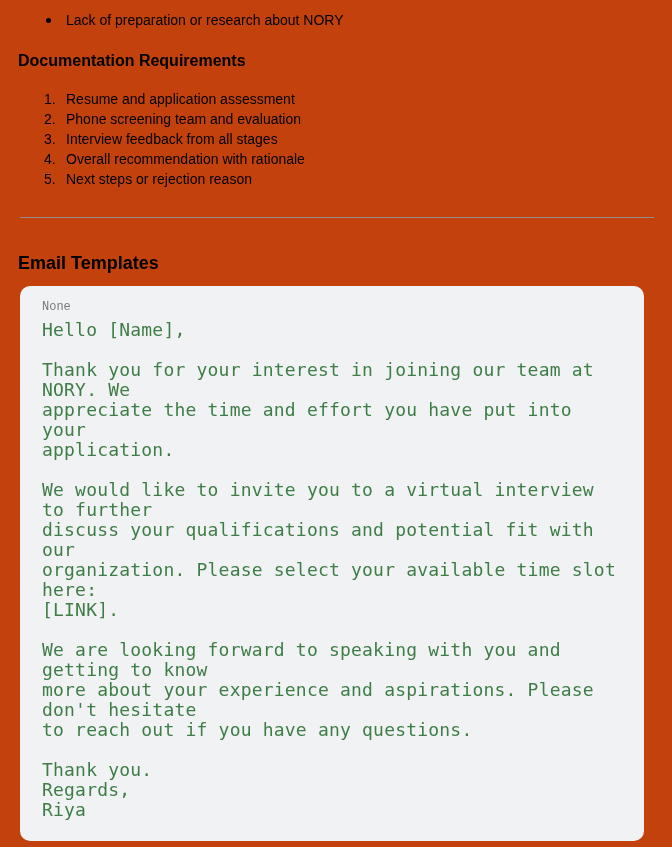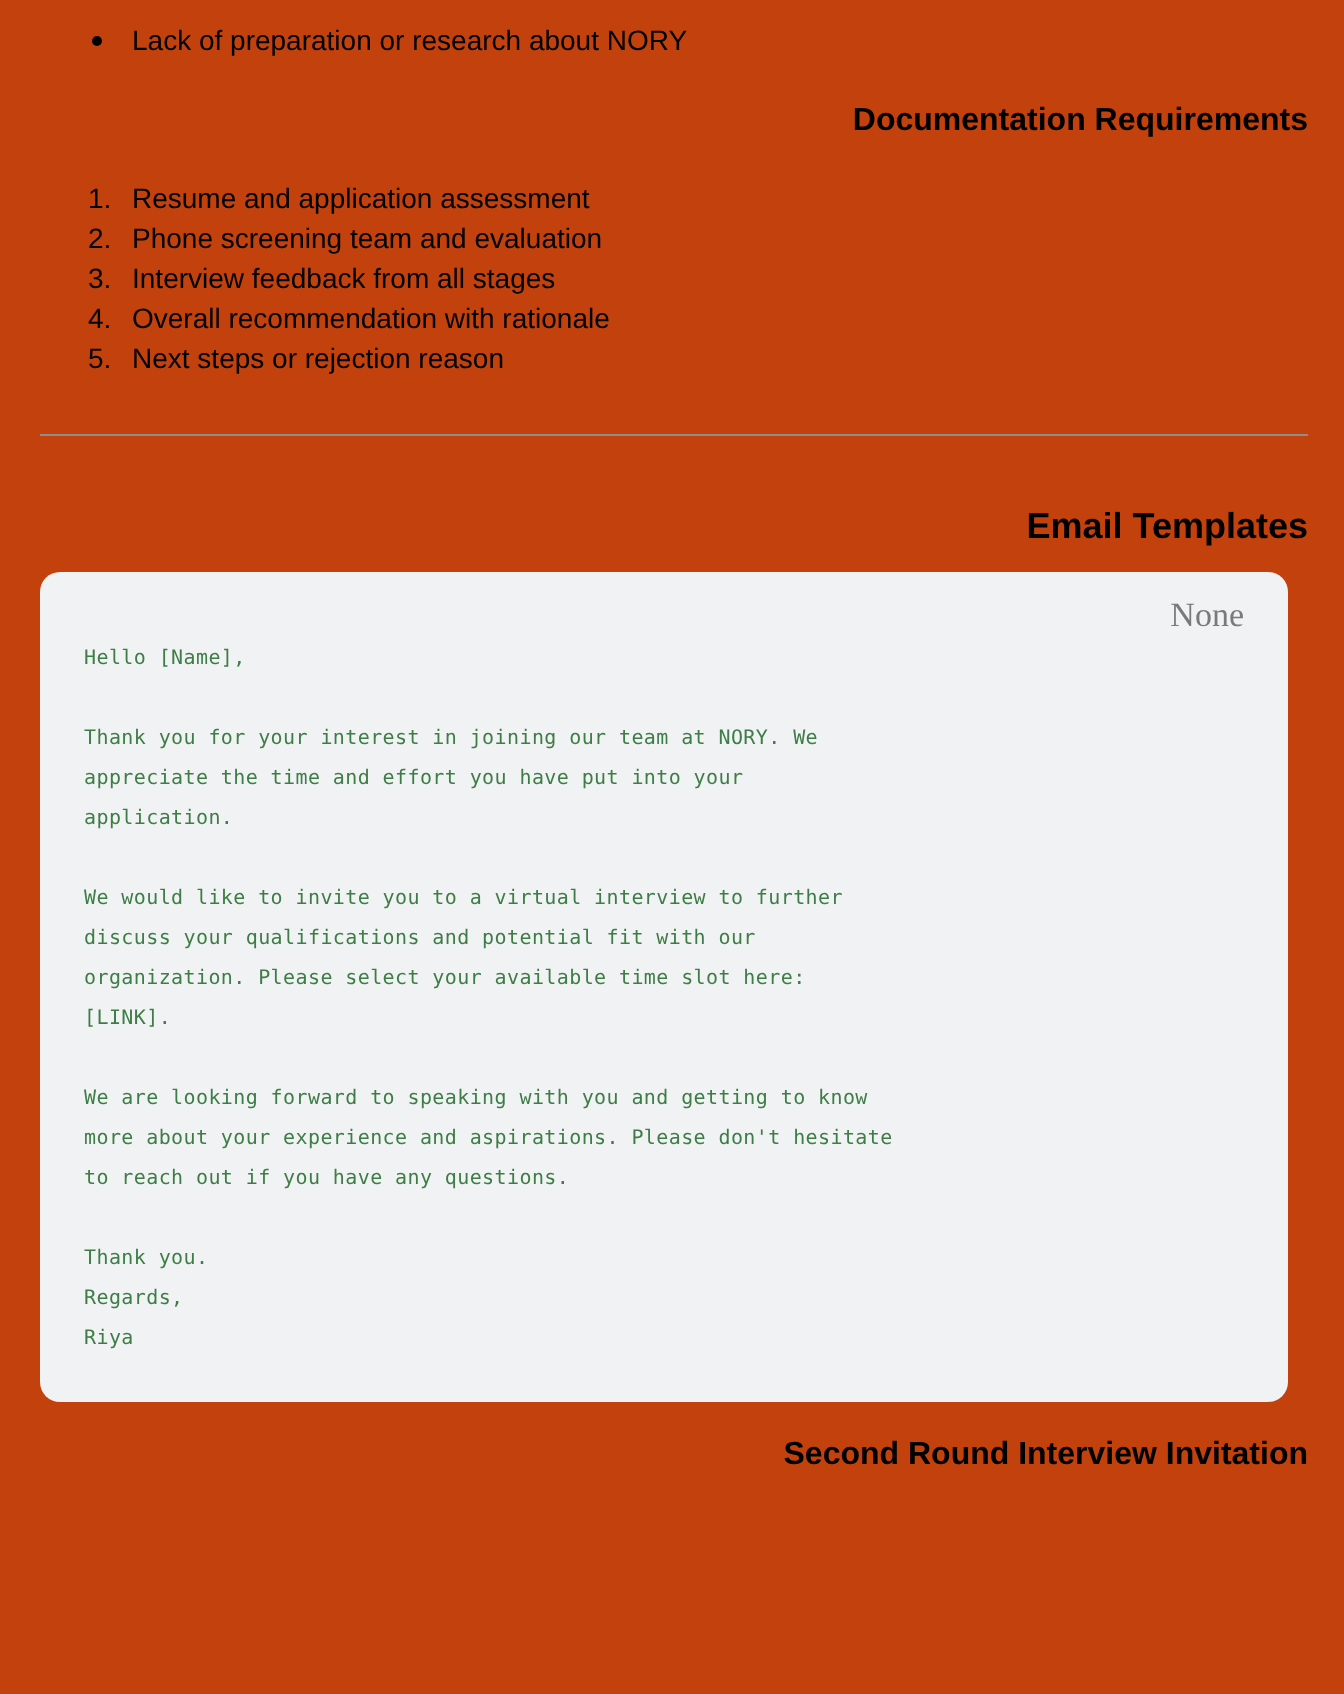--- a/index.html
+++ b/index.html
@@ -30,21 +30,21 @@
   .bullet-dot {
     display: inline-block;
     width: 5px; height: 5px;
     border-radius: 50%;
     background: var(--body-text);
     vertical-align: 2px;
   }
   .item-text { flex: 1 1 auto; }
 
   
-  h1, h2, h3, p { margin: 0; color: var(--body-text); text-align: right; }
+  h1, h2, h3, p { margin: 0; color: var(--body-text); }
   .h2-doc {
     margin-top: 21px;
     font-size: 16px;
     line-height: 20px;
     font-weight: bold;
   }
   .intro { margin-top: 17px; line-height: 20px; }
   .numbered-list { margin-top: 18px; }
 
   hr.divider {
@@ -71,31 +71,30 @@
 
   
   .code-block {
     margin: 9px 0 0 2px;
     width: 624px;
     background: var(--code-background);
     border-radius: 10px;
     padding: 15px 22px 21px 22px;
   }
   .code-lang {
-    font-family: Liberation Serif, serif;
-    font-size: 17px;
+    font-family: Liberation Mono, monospace;
+    font-size: 12px;
     line-height: 13px;
     color: var(--code-label);
     margin-bottom: 6px;
-    text-align: right;
   }
   .code-text {
     margin: 0;
     font-family: "DejaVu Sans Mono", monospace;
-    font-size: 10px;
+    font-size: 18px;
     line-height: 20px;
     letter-spacing: 0.2px;
     color: var(--code-text);
     white-space: pre-wrap;
     word-break: normal;
   }
 </style>
 </head>
 <body>
 

